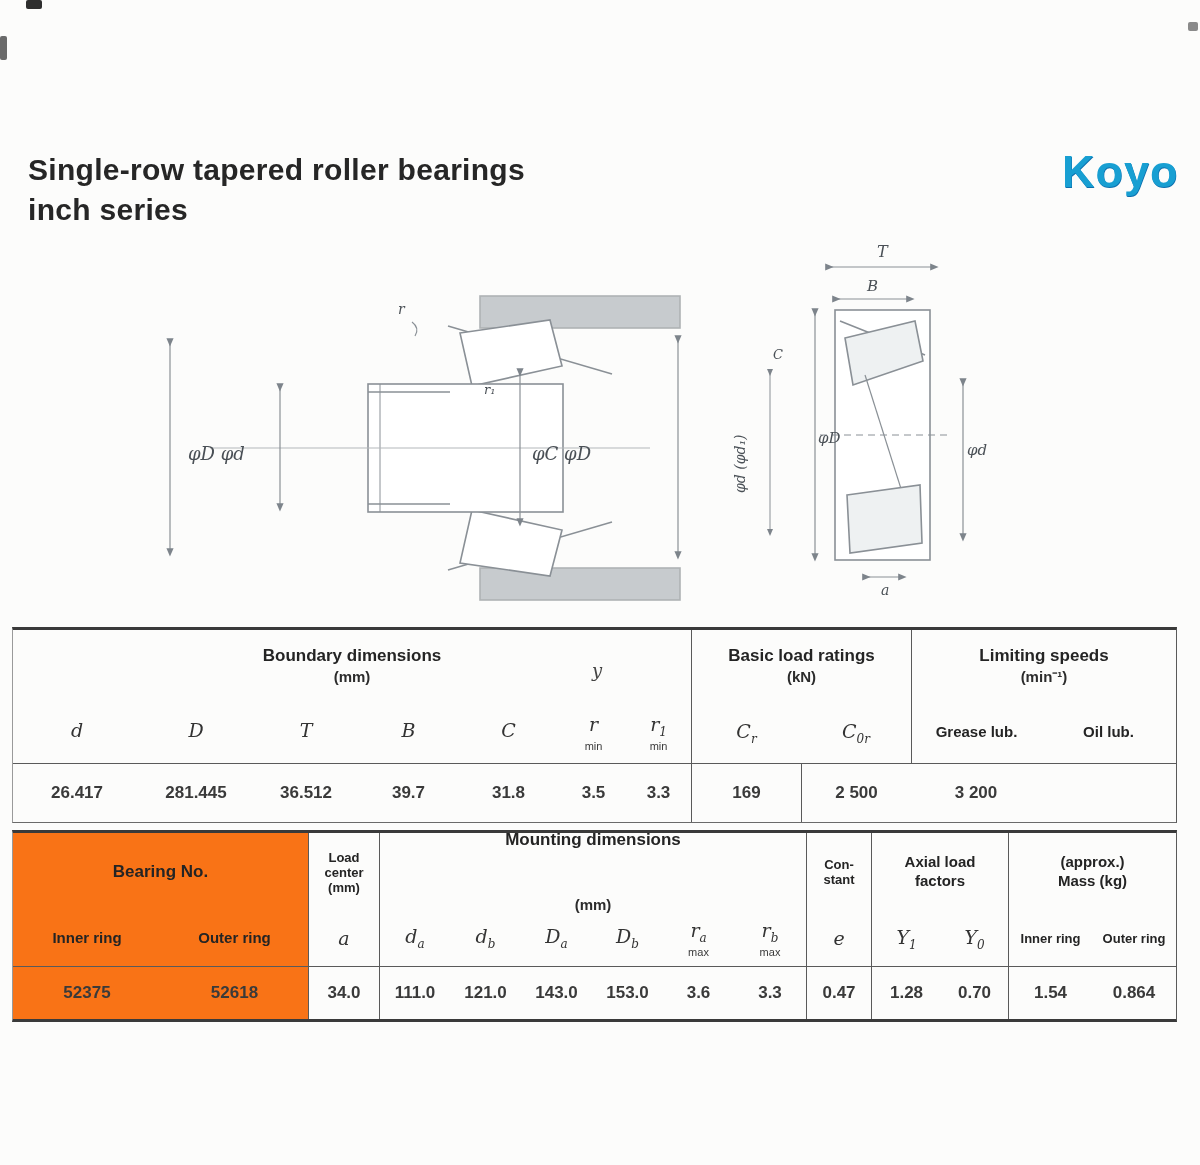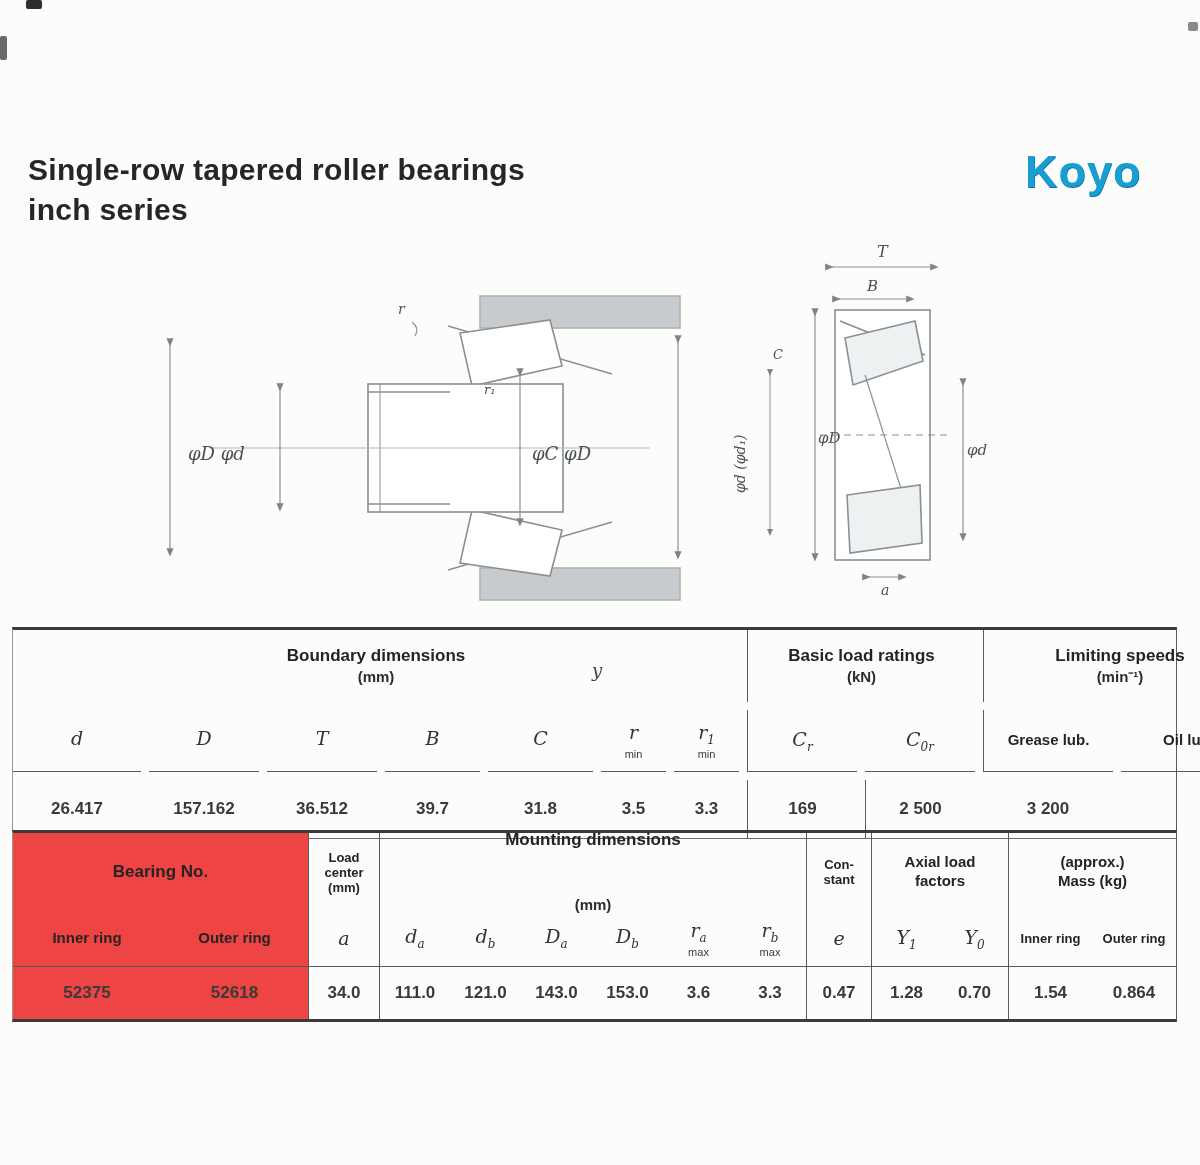--- a/index.html
+++ b/index.html
@@ -9,49 +9,49 @@
     filter: blur(0.4px);
   }
   
   .mark { position:absolute; background:#2e2e2e; border-radius:2px; }
   .mark1 { left:26px; top:0; width:16px; height:9px; }
   .mark2 { left:0; top:36px; width:7px; height:24px; background:#6a6a6a; }
   .mark3 { left:1188px; top:22px; width:10px; height:9px; background:#8a8a8a; }
 
   .title { position:absolute; left:28px; top:150px; color:#262626;
            font-weight:700; font-size:30px; line-height:40px; letter-spacing:0.3px; }
-  .logo  { position:absolute; left:1025px; top:146px; color:#189fd2;
+  .logo  { position:absolute; left:1062px; top:146px; color:#189fd2;
            font-weight:700; font-size:45px; letter-spacing:1px;
            text-shadow:0.6px 0.6px 0 #0d6fae; }
 
   svg text { font-family:"DejaVu Serif", serif; font-style:italic; fill:#4a5056; }
   .stray-y { position:absolute; left:592px; top:660px; font:italic 18px "DejaVu Serif", serif; color:#444; }
 
   
   .grid { position:absolute; display:grid; background:transparent; }
   .cell { display:flex; flex-direction:column; align-items:center; justify-content:center; text-align:center; }
   .head { font-weight:700; font-size:17px; color:#242424; line-height:1.3; }
   .unit { font-weight:700; font-size:15px; color:#2c2c2c; }
   .small-head { font-weight:700; font-size:15px; color:#242424; line-height:1.25; }
   .tiny-head { font-weight:700; font-size:13px; color:#242424; }
   .val { font-weight:700; font-size:17px; color:#3a3a3a; }
   .sym { font-size:19px; }
   .sym i { font:italic 19px "DejaVu Serif", serif; color:#333; }
   .sym sub { font:italic 12px "DejaVu Serif", serif; color:#333; }
   .note { font:400 11px "Liberation Sans", sans-serif; color:#3a3a3a; margin-top:1px; }
   .bl { border-left:1.5px solid #5a5a5a; }
   .hb { border-bottom:1.5px solid #5a5a5a; }
-  .blue { background:#ef4444; }
+  .blue { background:#f97316; }
 
   
   .t1 { left:12px; top:627px; width:1163px;
         grid-template-columns:128px 110px 110px 95px 105px 65px 65px 110px 110px 130px 135px;
         grid-template-rows:72px 62px 58px;
         border-top:3px solid #3a3a3a; border-bottom:1.5px solid #6a6a6a;
-        border-left:1px solid #9a9a9a; border-right:1.5px solid #5a5a5a;gap:8px; }
+        border-left:1px solid #9a9a9a; border-right:1.5px solid #5a5a5a; }
   .sp7 { grid-column:span 7; } .sp2 { grid-column:span 2;align-items:center; } .sp6 { grid-column:span 6;gap:44px; }
 
   
   .t2 { left:12px; top:830px; width:1163px;
         grid-template-columns:148px 147px 71px 71px 71px 71px 71px 71px 72px 65px 70px 67px 84px 84px;
         grid-template-rows:78px 56px 52px;
         border-top:3px solid #3a3a3a; border-bottom:3px solid #3a3a3a;
         border-left:1px solid #9a9a9a; border-right:1.5px solid #5a5a5a; }
 </style>
 </head>
@@ -174,21 +174,21 @@
     <div class="cell sym hb bl">
         <span><i>C</i><sub>r</sub></span>
       </div>
     <div class="cell sym hb">
         <span><i>C</i><sub>0r</sub></span>
       </div>
     <div class="cell small-head hb bl">Grease lub.</div>
     <div class="cell small-head hb">Oil lub.</div>
 
     <div class="cell val">26.417</div>
-    <div class="cell val">157.162</div>
+    <div class="cell val">281.445</div>
     <div class="cell val">36.512</div>
     <div class="cell val">39.7</div>
     <div class="cell val">31.8</div>
     <div class="cell val">3.5</div>
     <div class="cell val">3.3</div>
     <div class="cell val bl">169</div>
     <div class="cell val bl">2 500</div>
     <div class="cell val">3 200</div>
   </div>
 

